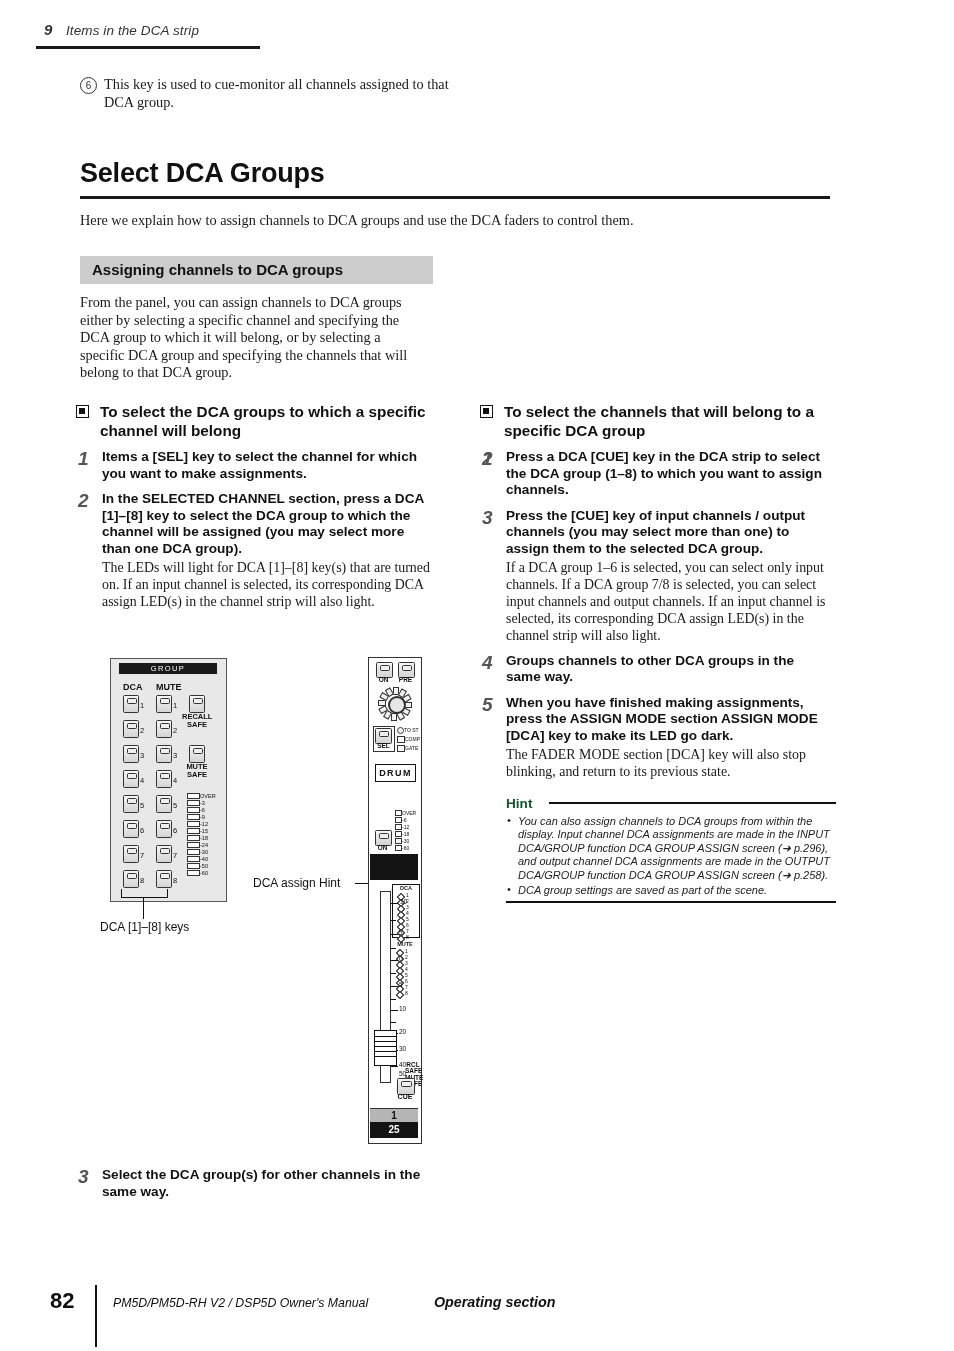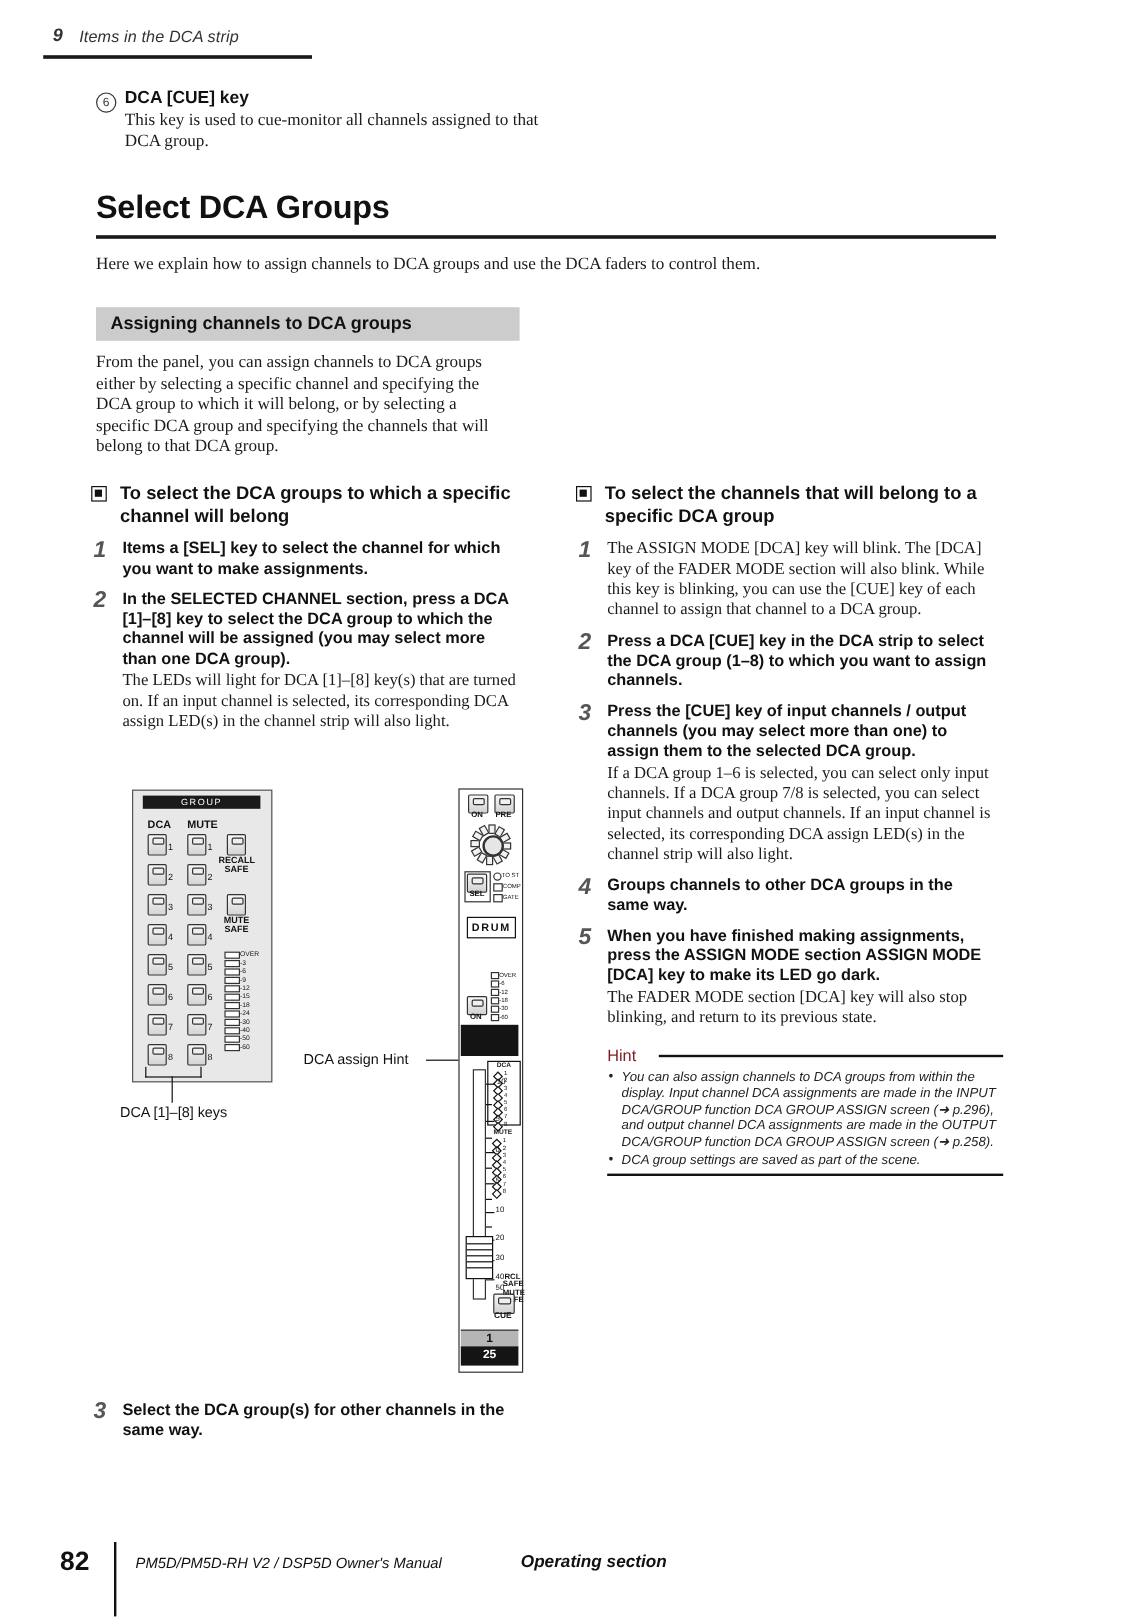--- a/index.html
+++ b/index.html
@@ -54,21 +54,21 @@
   .step .n{position:absolute;left:2px;top:-1px;font-family:"Liberation Sans",sans-serif;
       font-weight:bold;font-style:italic;font-size:19px;color:#555;}
   .step .b{font-family:"Liberation Sans",sans-serif;font-weight:bold;font-size:13.6px;
       line-height:16.6px;color:#111;}
   .step .d{font-family:"Liberation Serif",serif;font-size:13.9px;line-height:17px;
       color:#1a1a1a;margin-top:1px;}
 
   
   .hint{margin-top:14px;margin-left:26px;width:330px;}
   .hint-hd{position:relative;height:17px;}
-  .hint-hd .lbl{font-family:"Liberation Sans",sans-serif;font-weight:normal;font-size:13.6px;color:#7f1d1d;}
+  .hint-hd .lbl{font-family:"Liberation Sans",sans-serif;font-weight:bold;font-size:13.6px;color:#14532d;}
   .hint-hd .ln{position:absolute;left:43px;right:0;top:8px;height:2.2px;background:#111;}
   .hint ul{margin:4px 0 0 0;padding:0;list-style:none;}
   .hint li{position:relative;padding-left:12px;font-family:"Liberation Sans",sans-serif;
       font-style:italic;font-size:11px;line-height:13.6px;color:#222;margin-top:1px;}
   .hint li::before{content:"\2022";position:absolute;left:1px;top:-1px;font-size:11px;}
   .hint-btm{margin-top:4px;width:330px;height:2.2px;background:#111;}
 
   .step3L{position:absolute;left:76px;top:1158px;width:360px;}
 
   
@@ -96,21 +96,21 @@
        border-left:1.4px solid #111;border-right:1.4px solid #111;border-bottom:1.4px solid #111;}
   .brace-stem{position:absolute;left:143px;top:897px;width:1.4px;height:22px;background:#111;}
   .cap1{position:absolute;left:100px;top:920px;font-family:"Liberation Sans",sans-serif;
        font-size:12px;color:#111;}
 
   .cap2{position:absolute;left:253px;top:876px;font-family:"Liberation Sans",sans-serif;
        font-size:12px;color:#111;}
   .cap2-ln{position:absolute;left:355px;top:883px;width:42px;height:1.4px;background:#111;}
 
   
-  .strip{position:absolute;left:382px;top:657px;width:52px;height:485px;
+  .strip{position:absolute;left:368px;top:657px;width:52px;height:485px;
        background:#fff;border:1.3px solid #333;}
   .sbox{position:absolute;border:1.2px solid #333;background:#fff;}
   .skey{position:absolute;width:15px;height:14px;border:1.2px solid #333;border-radius:1.5px;
        background:linear-gradient(180deg,#f7f7f7 0%,#d2d2d2 100%);}
   .skey::after{content:"";position:absolute;left:3px;top:2px;width:8px;height:4px;
        border:1px solid #333;border-radius:1.5px;background:#f0f0f0;}
   .slab{position:absolute;font-family:"Liberation Sans",sans-serif;font-weight:bold;
        font-size:6.5px;color:#111;text-align:center;}
   .tiny{position:absolute;font-family:"Liberation Sans",sans-serif;font-size:5px;color:#111;}
 
@@ -168,21 +168,20 @@
 <div class="page">
 
   <div class="hdr">
     <div class="hdr-num">9</div>
     <div class="hdr-txt">Items in the DCA strip</div>
     <div class="hdr-rule"></div>
   </div>
 
   <div class="item6">
     <div class="circ">6</div>
-    <div class="ttl">DCA [CUE] key</div>
     <div class="bdy serif">This key is used to cue-monitor all channels assigned to that DCA group.</div>
   </div>
 
   <h1 class="big">Select DCA Groups</h1>
   <div class="big-rule"></div>
   <div class="intro serif">Here we explain how to assign channels to DCA groups and use the DCA faders to control them.</div>
 
   <div class="secbar">
     <span>Assigning channels to DCA groups</span>
   </div>
@@ -207,21 +206,20 @@
   </div>
 
   <div class="colR">
     <div class="subhead">
       <span class="box"></span>
       <span>To select the channels that will belong to a specific DCA group</span>
     </div>
 
     <div class="step">
       <span class="n">1</span>
-      <div class="d">The ASSIGN MODE [DCA] key will blink. The [DCA] key of the FADER MODE section will also blink. While this key is blinking, you can use the [CUE] key of each channel to assign that channel to a DCA group.</div>
     </div>
 
     <div class="step">
       <span class="n">2</span>
       <div class="b">Press a DCA [CUE] key in the DCA strip to select the DCA group (1–8) to which you want to assign channels.</div>
     </div>
 
     <div class="step">
       <span class="n">3</span>
       <div class="b">Press the [CUE] key of input channels / output channels (you may select more than one) to assign them to the selected DCA group.</div>

